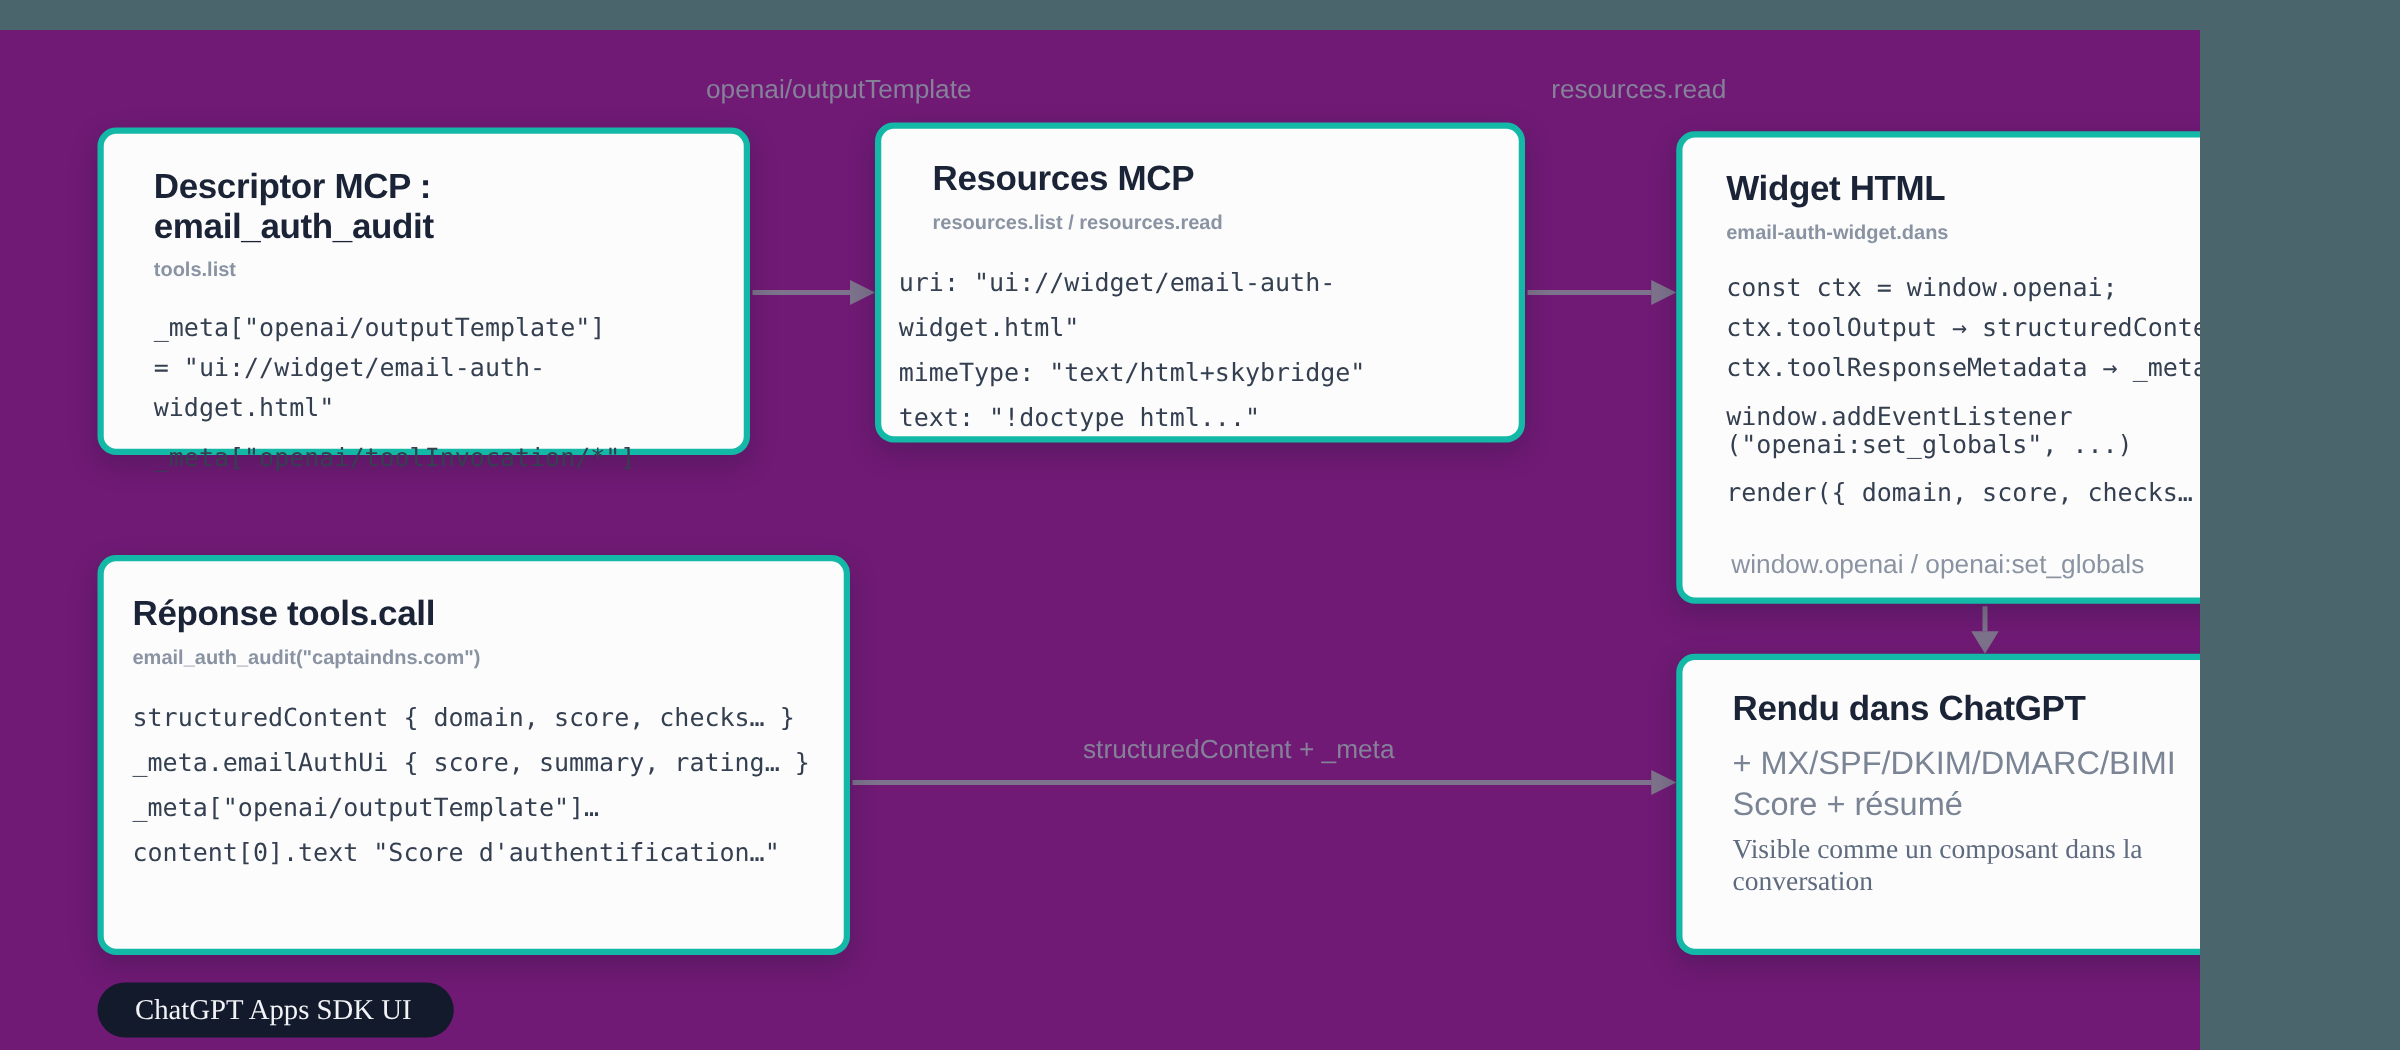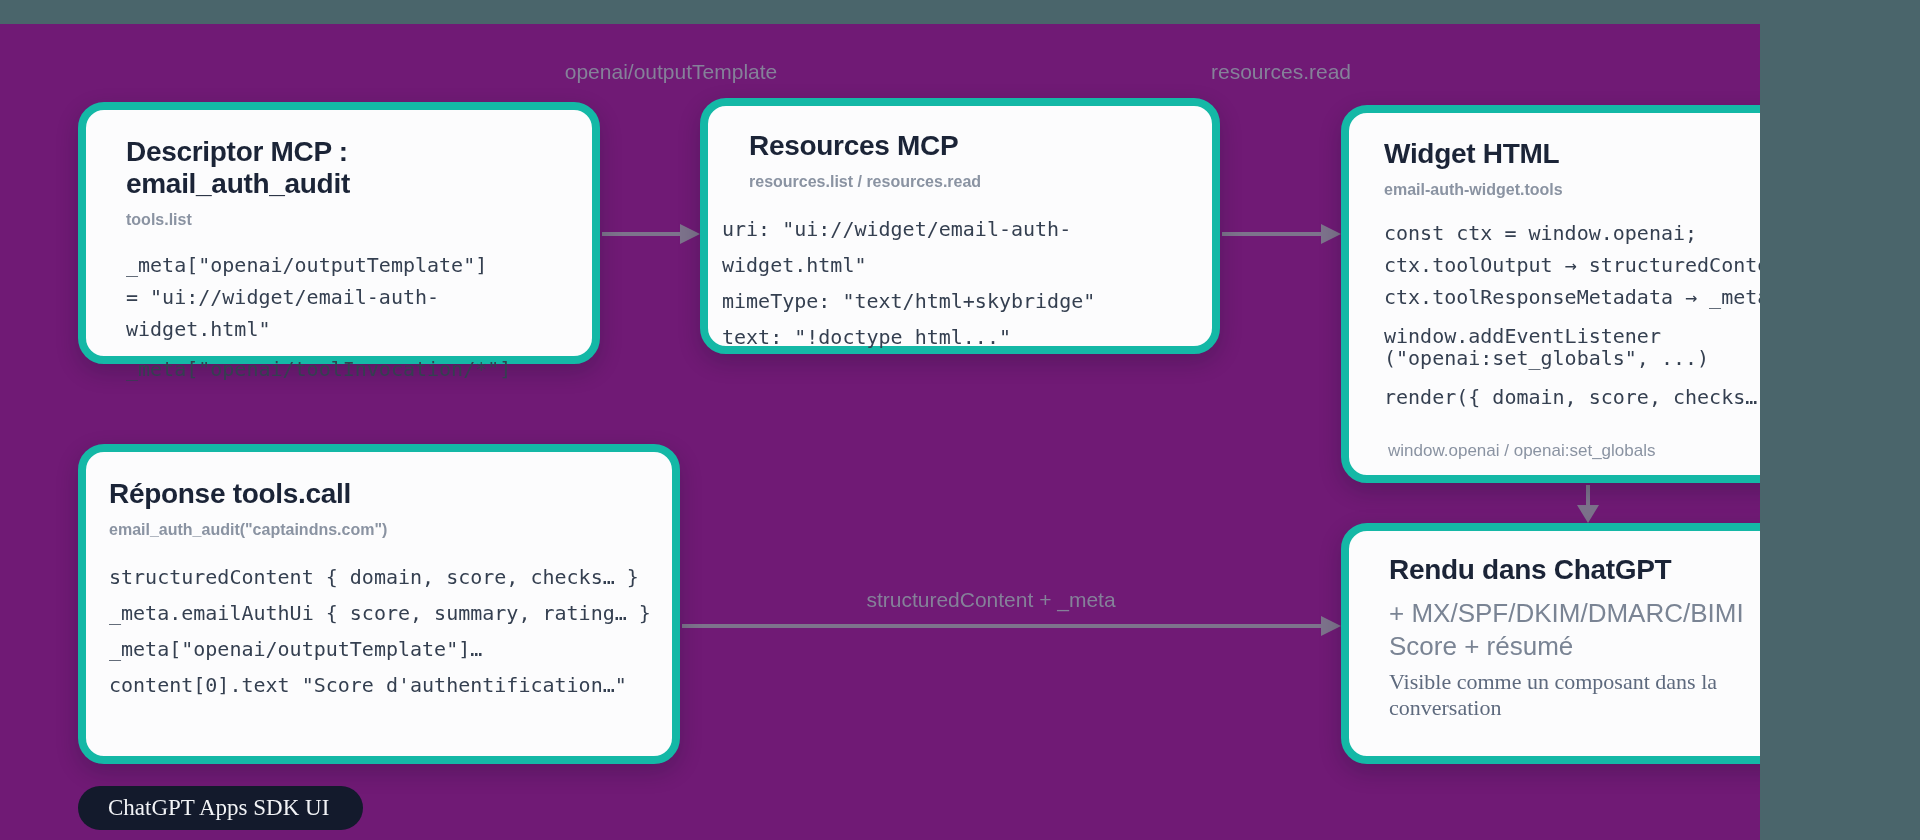--- a/index.html
+++ b/index.html
@@ -3,21 +3,21 @@
 <meta charset="utf-8">
 <title>MCP Flow Diagram</title>
 <style>
   html,body{margin:0;padding:0;background:#4A656B;}
   .canvas{
     position:relative;width:1760px;height:840px;background:#701a75;
     overflow:hidden;font-family:"Liberation Sans",sans-serif;margin-top:24px;
   }
   .box{
     position:absolute;box-sizing:border-box;background:#FCFCFD;
-    border:8px solid #14b8a6;border-radius:26px;
+    border:5px solid #14b8a6;border-radius:15px;
     box-shadow:0 8px 22px rgba(10,16,32,0.22);
   }
   .box .title{
     margin:0;font-size:28px;font-weight:700;color:#1B2437;letter-spacing:-0.3px;
   }
   .box .subtitle{
     margin-top:11px;font-size:16px;color:#8A93A2;font-weight:bold;
   }
   .code{
     margin-top:20px;font-family:"DejaVu Sans Mono",monospace;
@@ -29,40 +29,40 @@
   .box-descriptor{left:78px;top:78px;width:522px;height:262px;padding:26px 20px 0 40px;}
   .box-descriptor .code .para{margin-bottom:8px;}
 
   .box-resources{left:700px;top:74px;width:520px;height:256px;padding:24px 8px 0 41px;}
   .box-resources .code{margin-left:-27px;line-height:36px;}
 
   .box-widget{left:1341px;top:81px;width:499px;height:378px;padding:25px 16px 0 35px;}
   .box-widget .code{margin-top:18px;}
   .box-widget .code .para:nth-child(2){line-height:22px;}
   .box-widget .footer{
-    position:absolute;left:39px;bottom:14px;font-size:17px;color:#8A93A2;
+    position:absolute;left:39px;bottom:14px;font-size:21px;color:#8A93A2;
   }
 
   .box-response{left:78px;top:420px;width:602px;height:320px;padding:26px 16px 0 23px;}
   .box-response .code{line-height:36px;}
 
   .box-render{left:1341px;top:499px;width:499px;height:241px;padding:23px 20px 0 40px;}
   .box-render .sub-line{font-size:26px;color:#7A8494;line-height:31px;margin-top:2px;}
   .box-render .sub-line:first-of-type{margin-top:12px;}
   .box-render .note{
     margin-top:7px;font-family:"Liberation Serif",serif;
     font-size:22px;color:#5E6A7E;
   }
 
   .flow-label{
     position:absolute;font-size:21px;font-weight:500;
     color:rgba(136,143,158,0.88);text-align:center;white-space:nowrap;
   }
   .label-1{left:541px;top:36px;width:260px;}
-  .label-2{left:1181px;top:36px;width:200px;}
+  .label-2{left:1181px;top:36px;width:200px;text-align:right;}
   .label-3{left:861px;top:564px;width:260px;}
 
   .arrow-h{position:absolute;display:flex;align-items:center;}
   .arrow-h .shaft{height:4px;background:#7F8491;opacity:0.85;}
   .arrow-h .head{
     width:0;height:0;border-top:10px solid transparent;
     border-bottom:10px solid transparent;border-left:20px solid #7F8491;opacity:0.85;
   }
   .arrow-1{left:602px;top:200px;} .arrow-1 .shaft{width:78px;}
   .arrow-2{left:1222px;top:200px;} .arrow-2 .shaft{width:99px;}
@@ -121,21 +121,21 @@
   <section class="box box-resources">
     <h2 class="title">Resources MCP</h2>
     <div class="subtitle">resources.list / resources.read</div>
     <div class="code">
         <div class="para">uri: "ui://widget/email-auth-widget.html"<br>mimeType: "text/html+skybridge"<br>text: "!doctype html..."</div>
       </div>
   </section>
 
   <section class="box box-widget">
     <h2 class="title">Widget HTML</h2>
-    <div class="subtitle">email-auth-widget.tools</div>
+    <div class="subtitle">email-auth-widget.dans</div>
     <div class="code">
         <div class="para">const ctx = window.openai;<br>ctx.toolOutput → structuredContent<br>ctx.toolResponseMetadata → _meta</div>
         <div class="para">window.addEventListener<br>("openai:set_globals", ...)</div>
         <div class="para">render({ domain, score, checks… })</div>
       </div>
     <div class="footer">window.openai / openai:set_globals</div>
   </section>
 
   <section class="box box-response">
     <h2 class="title">Réponse tools.call</h2>

